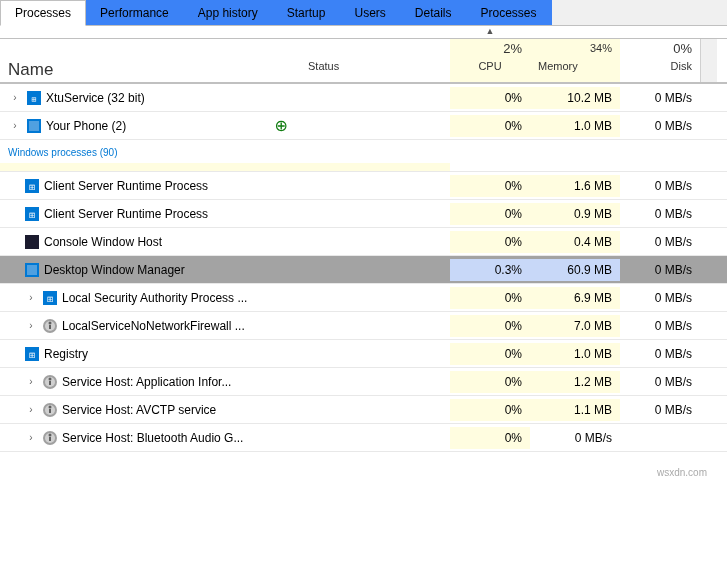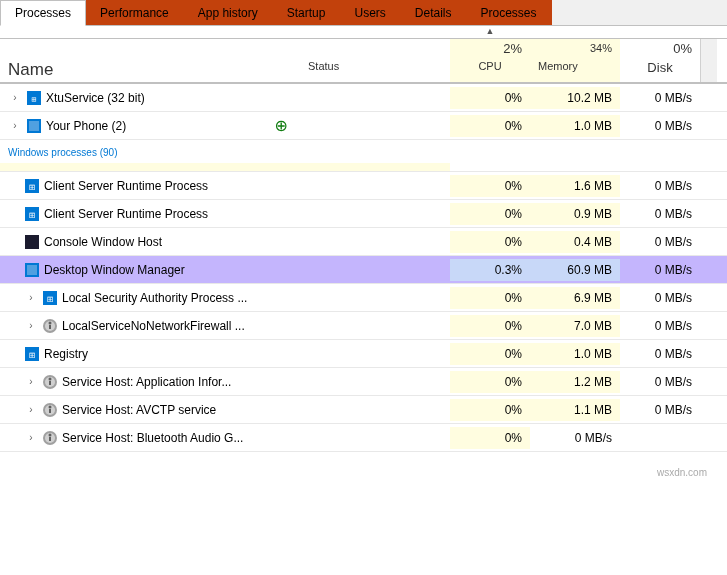--- a/index.html
+++ b/index.html
@@ -21,21 +21,21 @@
       align-items: stretch;
     }
     .tab {
       padding: 4px 14px;
       cursor: pointer;
       font-size: 12px;
       display: flex;
       align-items: center;
       border-right: 1px solid transparent;
       white-space: nowrap;
-      background: #c2410c;
+      background: #3b82f6;
       color: #000;
     }
     .tab.active {
       background: #fff;
       border-top: 1px solid #c0c0c0;
       border-left: 1px solid #c0c0c0;
       border-right: 1px solid #c0c0c0;
       border-bottom: 1px solid #fff;
       margin-bottom: -1px;
       z-index: 1;
@@ -60,21 +60,21 @@
     .table-body::-webkit-scrollbar-thumb { background: #c0c0c0; border: 3px solid #f0f0f0; }
 
     .table-row {
       display: grid;
       grid-template-columns: 300px 150px 80px 90px 80px;
       align-items: center;
       min-height: 28px;
       border-bottom: 1px solid #e8e8e8;
       cursor: pointer;
     }
-    .table-row.selected { background: #c4b5fd; }
+    .table-row.selected { background: #a3a3a3; }
     .table-row.section-header {
       background: #fff;
       cursor: default;
     }
 
     .cell {
       padding: 4px 8px;
       overflow: hidden;
       text-overflow: ellipsis;
       white-space: nowrap;
@@ -161,21 +161,21 @@
       <div style="padding: 2px 8px; text-align:right;">
         <span style="font-size:13px; color:#333;">0%</span>
       </div>
       <div style="background:#f0f0f0; border-left:1px solid #d0d0d0;"></div>
     </div>
     <div style="display:grid; grid-template-columns: 300px 150px 80px 90px 80px 17px; background:#fff; border-bottom:2px solid #c0c0c0;">
       <div style="padding: 2px 8px; font-size:17px; color:#333; cursor:pointer;">Name</div>
       <div style="padding: 2px 8px; font-size:11px; color:#333; cursor:pointer;">Status</div>
       <div style="padding: 2px 8px; text-align:center; font-size:11px; color:#333; cursor:pointer; background:#fffde0;">CPU</div>
       <div style="padding: 2px 8px; font-size:11px; color:#333; cursor:pointer; background:#fffde0;">Memory</div>
-      <div style="padding: 2px 8px; text-align:center; font-size:13px; color:#333; cursor:pointer;">Disk</div>
+      <div style="padding: 2px 8px; text-align:right; font-size:11px; color:#333; cursor:pointer;">Disk</div>
       <div style="background:#f0f0f0; border-left:1px solid #d0d0d0;"></div>
     </div>
 
     <div class="table-body">
 
       <div class="table-row">
         <div class="process-name">
           <span class="expand-arrow">›</span>
           <span class="process-icon">
             <svg width="16" height="16">

